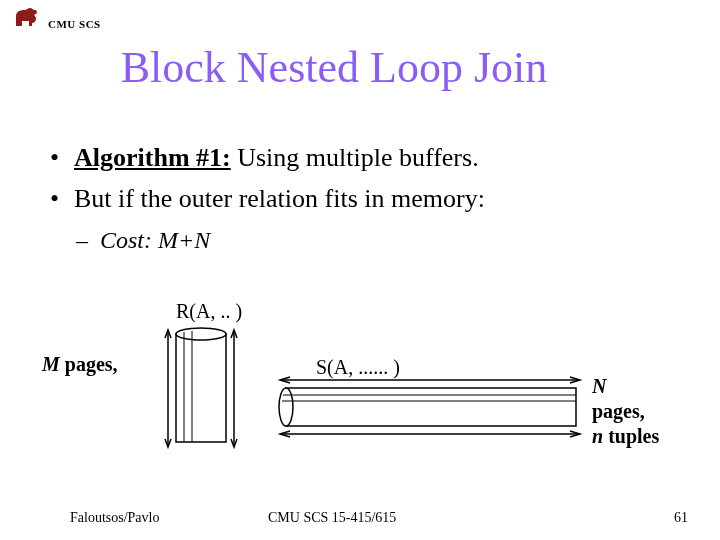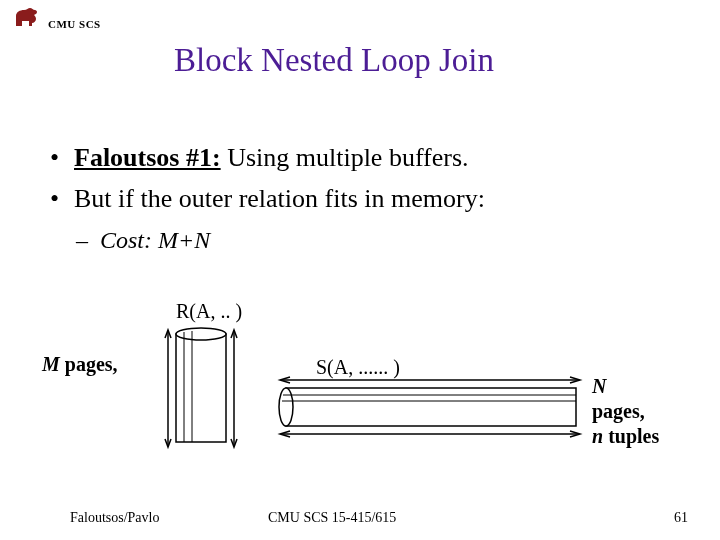--- a/index.html
+++ b/index.html
@@ -31,22 +31,22 @@
     font-weight: bold;
     letter-spacing: 0.5px;
   }
   .logo svg { display: block; }
   .title {
     position: absolute;
     top: 42px;
     left: 0;
     width: 668px;
     text-align: center;
-    font-size: 33px;
-    color: #4c1d95;
+    font-size: 44px;
+    color: #8b5cf6;
   }
   .bullets {
     position: absolute;
     top: 140px;
     left: 46px;
     width: 620px;
   }
   .b1 {
     font-size: 26px;
     line-height: 1.35;
@@ -139,21 +139,21 @@
         <path d="M4 20 L4 10 C4 6 8 4 12 4 C15 4 16 2 18 2 C20 2 21 4 23 4 C24 4 25 5 25 6 C25 8 23 8 22 9 C23 10 24 11 24 13 C24 15 22 17 20 17 L20 20 L17 20 L17 15 L10 15 L10 20 Z" fill="#8a1c1c"></path>
       </svg>
     </span>
     <span class="header-text">CMU SCS</span>
   </div>
 
   <div class="title">Block Nested Loop Join</div>
 
   <div class="bullets">
     <p class="b1">
-      <span class="u" style="font-weight:bold">Faloutsos #1:</span><span> Using multiple buffers.</span>
+      <span class="u" style="font-weight:bold">Algorithm #1:</span><span> Using multiple buffers.</span>
     </p>
     <p class="b1">
       <span>But if the outer relation fits in memory:</span>
     </p>
     <p class="b2">Cost: M+N</p>
   </div>
 
   <div class="diagram">
 
     <div class="r-label">R(A, .. )</div>

